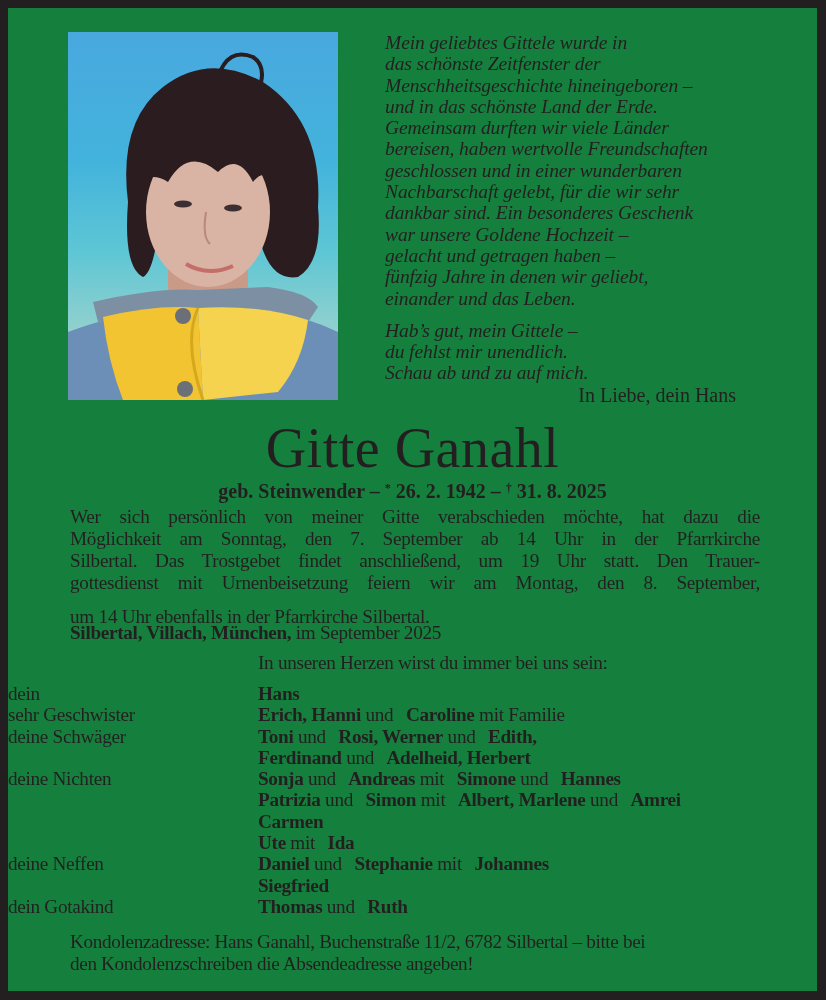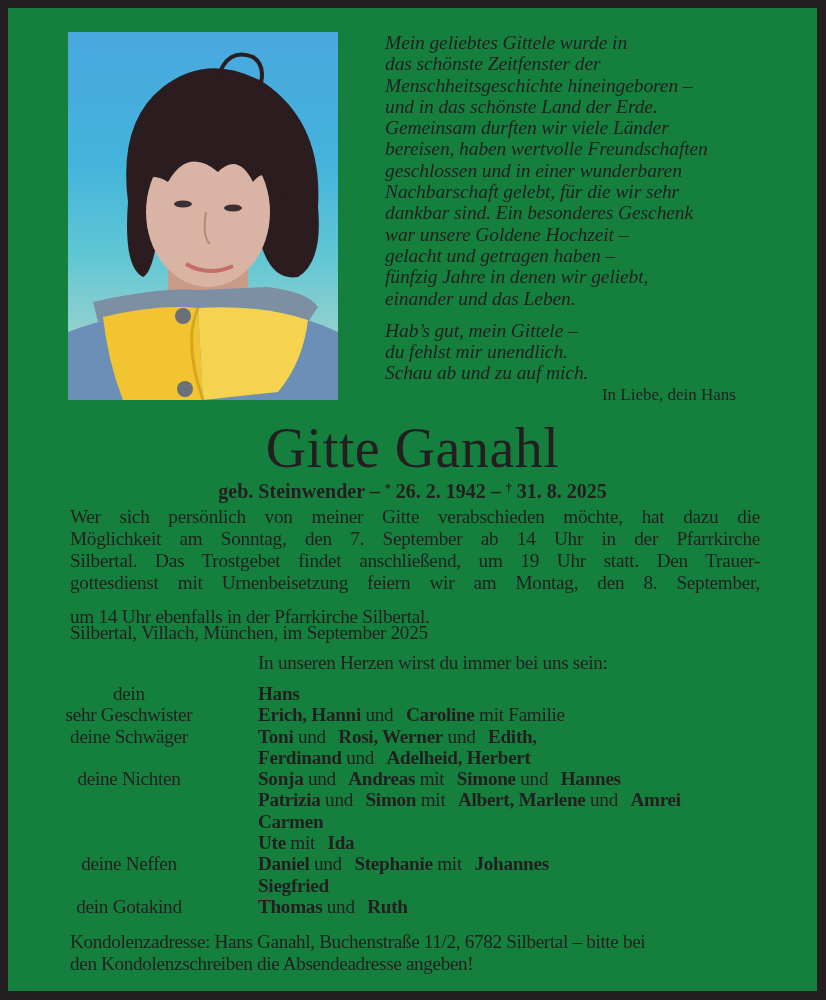--- a/index.html
+++ b/index.html
@@ -21,21 +21,21 @@
   .photo svg { position:absolute; left:0; top:0; }
   .poem {
     position:absolute; left:377px; top:24px; width:400px;
     font-style:italic; font-size:19.5px; line-height:21.3px;
     letter-spacing:-0.1px;
   }
   .poem .line { display:block; white-space:nowrap; }
   .poem .gap { height:11px; }
   .signature {
     position:absolute; left:520px; top:378px; width:208px; text-align:right;
-    font-size:17px; line-height:18px;
+    font-size:20px; line-height:18px;
   }
   .name {
     position:absolute; left:0; top:408px; width:809px; text-align:center;
     font-size:56px; line-height:64px; letter-spacing:0.5px;
   }
   .dates {
     position:absolute; left:0; top:468px; width:809px; text-align:center;
     font-size:20px; line-height:24px; font-weight:bold;
   }
   .dates sup { font-size:12px; vertical-align:6px; font-weight:bold; }
@@ -43,31 +43,31 @@
     position:absolute; left:62px; top:498px; width:690px;
     font-size:19.2px; line-height:22px; text-align:justify;
     letter-spacing:-0.25px;
   }
   .info .ln { display:block; text-align:justify; text-align-last:justify; white-space:nowrap; }
   .info .ln.last { text-align-last:left;margin-top:12px; }
   .place {
     position:absolute; left:62px; top:614px; font-size:19.2px; line-height:22px;
     letter-spacing:-0.3px; white-space:nowrap;
   }
-  .place b { font-weight:normal; }
+  .place b { font-weight:bold; }
   .hearts {
     position:absolute; left:250px; top:644px; font-size:19.2px; line-height:22px;
     letter-spacing:-0.3px; white-space:nowrap;
   }
   .family {
     position:absolute; left:0; top:675px; width:809px;
     font-size:19.2px; line-height:21.3px; letter-spacing:-0.3px;
   }
   .frow { display:flex; white-space:nowrap; }
-  .frow .label { width:242px; text-align:center; padding-right:0; flex:none; }
+  .frow .label { width:242px; text-align:left; padding-right:0; flex:none; }
   .frow .names { flex:none; }
   .frow .names b { font-weight:bold;margin-left:8px; }
   .condolence {
     position:absolute; left:62px; top:923px; width:700px;
     font-size:19.2px; line-height:22px; letter-spacing:-0.35px;
   }
   .condolence .ln { display:block; white-space:nowrap; }
 </style>
 </head>
 <body>

